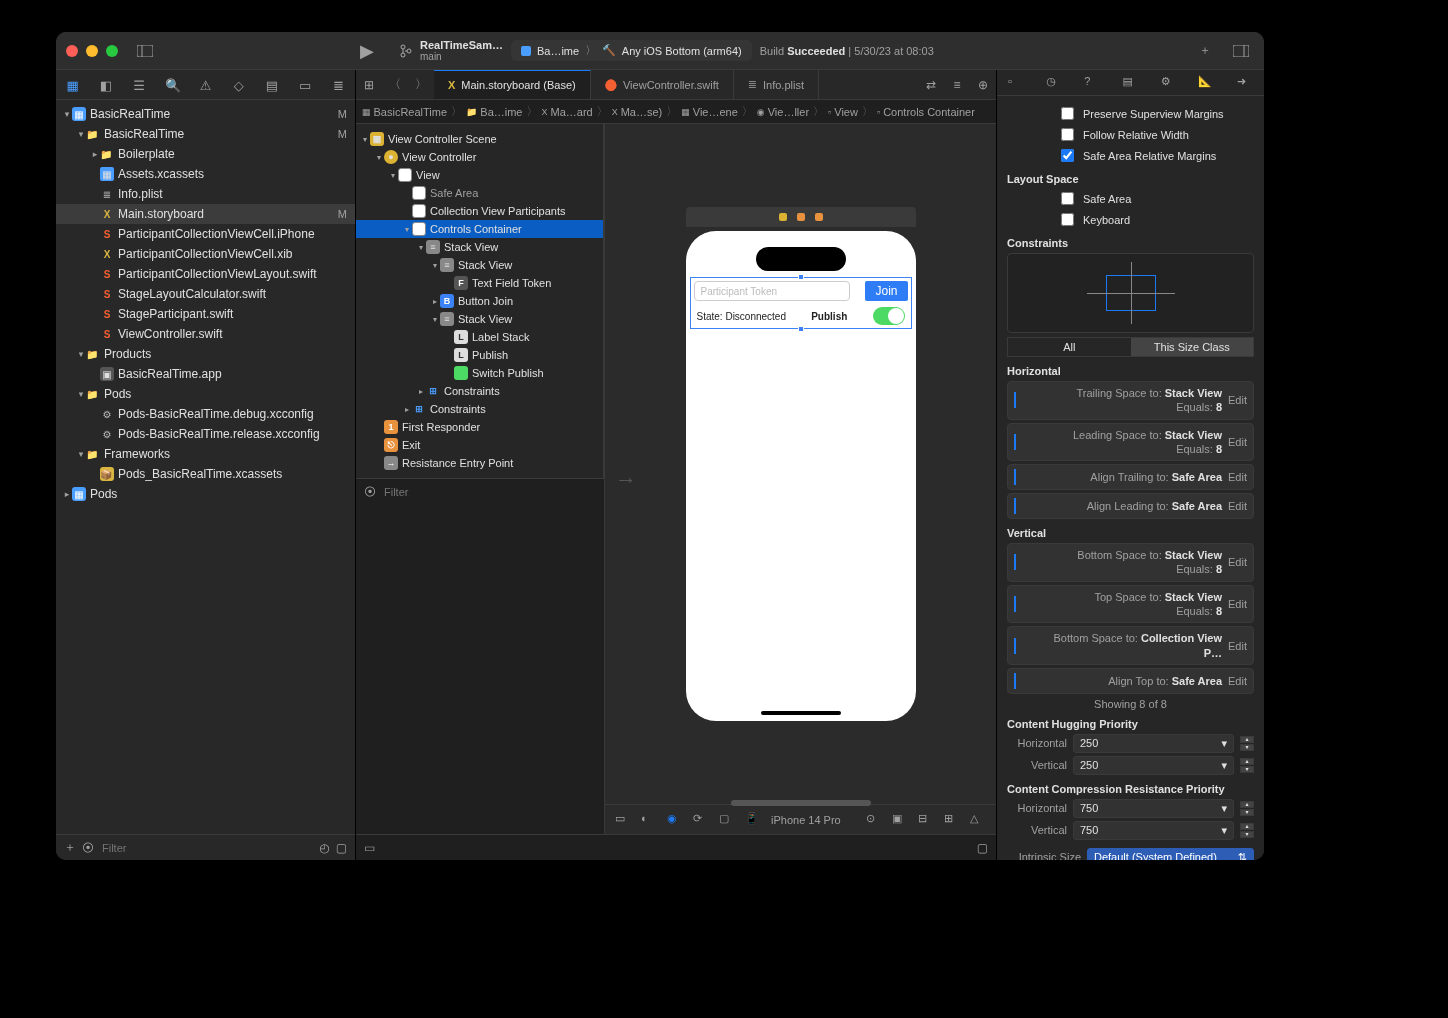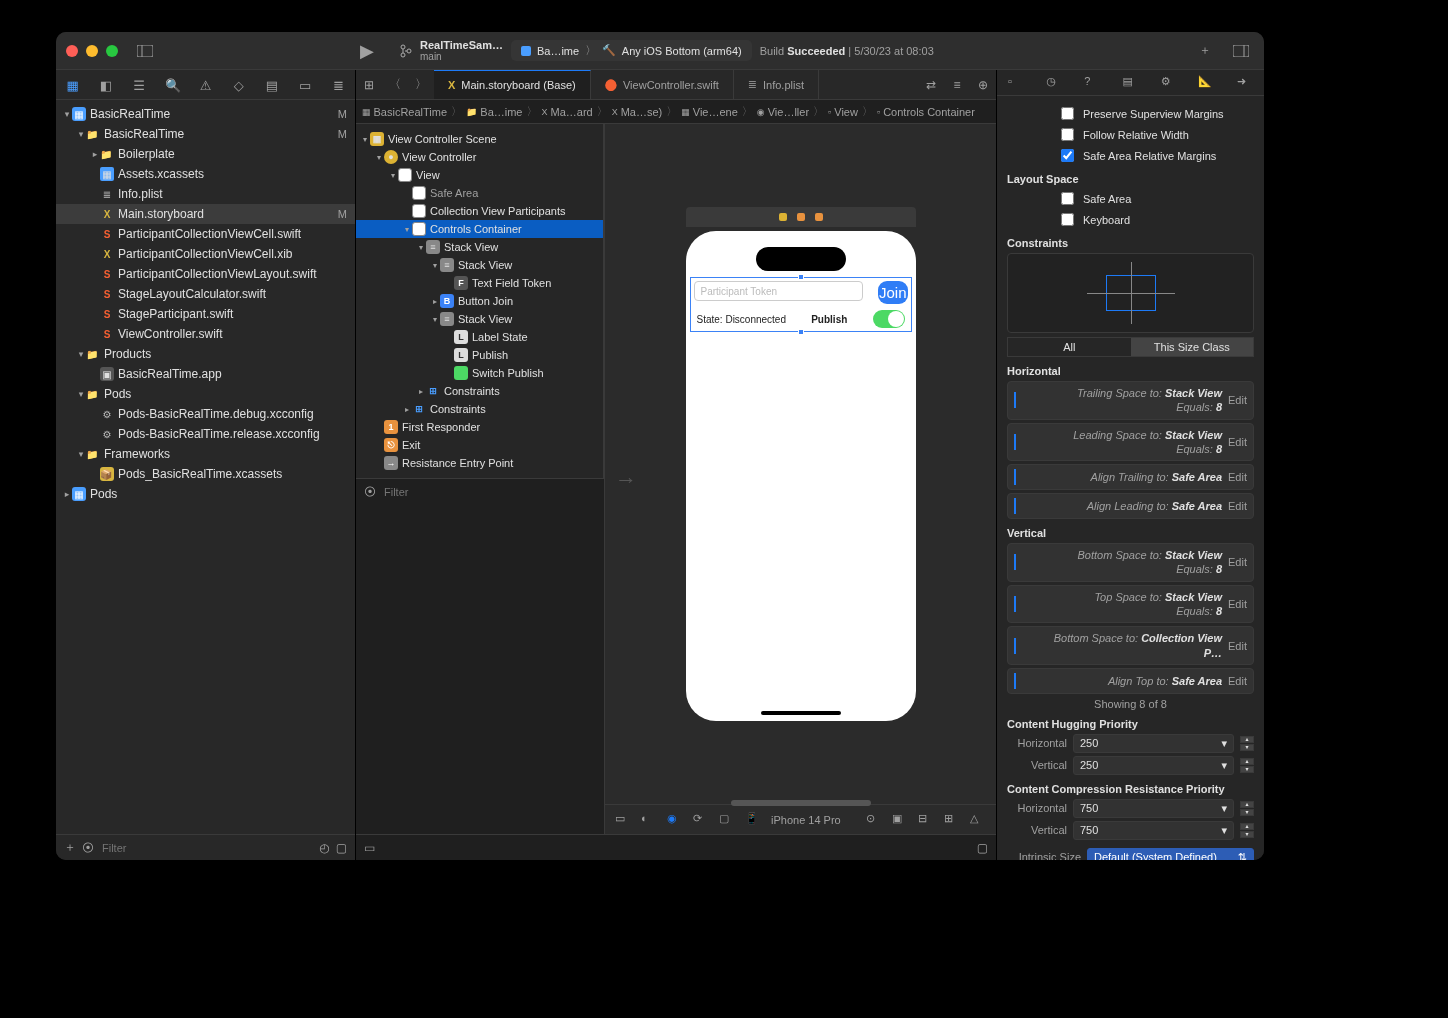--- a/index.html
+++ b/index.html
@@ -93,23 +93,23 @@
   .oi.entry{background:#888;color:#fff;}
   
   .canvas-area{flex:1;display:flex;flex-direction:column;background:#2b2b2b;position:relative;}
   .canvas{flex:1;display:flex;align-items:center;justify-content:center;position:relative;overflow:hidden;}
   .scene{display:flex;flex-direction:column;align-items:center;}
   .scenebar{width:230px;height:20px;background:#3a3a3a;border-radius:4px 4px 0 0;display:flex;align-items:center;justify-content:center;gap:10px;}
   .scenebar .dot{width:8px;height:8px;border-radius:2px;}
   .phone{width:230px;height:490px;background:#fff;border-radius:30px;margin-top:4px;position:relative;overflow:hidden;}
   .notch{position:absolute;top:16px;left:50%;transform:translateX(-50%);width:90px;height:24px;background:#000;border-radius:14px;}
   .controls-container{position:absolute;top:46px;left:4px;right:4px;border:1px solid #3b82f6;}
-  .row1{display:flex;align-items:flex-start;padding:3px;gap:15px;}
+  .row1{display:flex;align-items:flex-end;padding:3px;gap:15px;}
   .tfinput{flex:1;height:20px;border:1px solid #ccc;border-radius:4px;padding:0 6px;font-size:10px;color:#bbb;display:flex;align-items:center;}
-  .joinbtn{background:#2f7df6;color:#fff;padding:3px 1px;border-radius:9px;font-size:15px;}
+  .joinbtn{background:#2f7df6;color:#fff;padding:3px 10px;border-radius:2px;font-size:12px;}
   .row2{display:flex;align-items:center;justify-content:space-between;padding:3px 6px;font-size:10px;color:#222;}
   .switch{width:32px;height:18px;background:#4cd964;border-radius:10px;position:relative;}
   .switch::after{content:'';position:absolute;right:1px;top:1px;width:16px;height:16px;background:#fff;border-radius:50%;}
   .selhandle{position:absolute;width:6px;height:6px;background:#3b82f6;border:1px solid #fff;}
   .homebar{position:absolute;bottom:6px;left:50%;transform:translateX(-50%);width:80px;height:4px;background:#000;border-radius:3px;}
   .canv-scroll{position:absolute;bottom:28px;left:50%;transform:translateX(-50%);width:140px;height:6px;background:#555;border-radius:4px;}
   .canv-toolbar{height:30px;border-top:1px solid var(--border);display:flex;align-items:center;gap:10px;padding:0 10px;color:var(--muted);font-size:11px;}
   .canv-toolbar .ct-ic{width:16px;height:16px;cursor:pointer;}
   .canv-toolbar .spacer{flex:1;}
   
@@ -129,21 +129,21 @@
   .pin-canvas{height:80px;background:#222;border:1px solid var(--border);border-radius:4px;display:flex;align-items:center;justify-content:center;margin:4px 0;}
   .pin-box{width:50px;height:36px;border:1px solid var(--accent);position:relative;}
   .pin-box::before,.pin-box::after{content:'';position:absolute;background:#888;}
   .pin-box::before{top:50%;left:-20px;right:-20px;height:1px;}
   .pin-box::after{left:50%;top:-14px;bottom:-14px;width:1px;}
   .seg{display:flex;border:1px solid var(--border);border-radius:0;overflow:hidden;margin:4px 0;}
   .seg>div{flex:1;text-align:center;padding:3px;cursor:pointer;}
   .seg>.on{background:#444;}
   .constraint{display:flex;align-items:center;background:#323232;border:1px solid var(--border);border-radius:4px;padding:4px 6px;margin:3px 0;gap:6px;}
   .constraint .cic{width:16px;height:16px;border-left:2px solid var(--accent);}
-  .constraint .ctxt{flex:1;line-height:1.3;font-style:italic;}
+  .constraint .ctxt{flex:1;line-height:1.3;}
   .constraint .ctxt .l1{text-align:right;color:var(--muted);}
   .constraint .ctxt .l1 b{color:var(--text);}
   .constraint .edit{color:var(--muted);cursor:pointer;}
   .formrow{display:flex;align-items:center;gap:6px;margin:3px 0;}
   .formrow label{width:60px;text-align:right;color:var(--muted);}
   .formrow .ctl{flex:1;background:#323232;border:1px solid var(--border);border-radius:3px;padding:2px 6px;display:flex;align-items:center;justify-content:space-between;}
   .formrow .step{width:14px;display:flex;flex-direction:column;gap:1px;}
   .formrow .step span{height:7px;background:#444;border:1px solid var(--border);font-size:6px;text-align:center;line-height:5px;}
   .muted{color:var(--muted);}
   svg{display:block;}
@@ -244,21 +244,21 @@
           </div>
           <div class="row sel" style="padding-left: 34px;">
             <span class="disc"></span>
             <span class="ic xib">X</span>
             <span class="lbl">Main.storyboard</span>
             <span class="badge">M</span>
           </div>
           <div class="row" style="padding-left: 34px;">
             <span class="disc"></span>
             <span class="ic swift">S</span>
-            <span class="lbl">ParticipantCollectionViewCell.swift</span>
+            <span class="lbl">ParticipantCollectionViewCell.iPhone</span>
           </div>
           <div class="row" style="padding-left: 34px;">
             <span class="disc"></span>
             <span class="ic xib">X</span>
             <span class="lbl">ParticipantCollectionViewCell.xib</span>
           </div>
           <div class="row" style="padding-left: 34px;">
             <span class="disc"></span>
             <span class="ic swift">S</span>
             <span class="lbl">ParticipantCollectionViewLayout.swift</span>
@@ -448,21 +448,21 @@
                 <span>Button Join</span>
               </div>
               <div class="orow" style="padding-left: 74px;">
                 <span class="disc">▾</span>
                 <span class="oi sv">≡</span>
                 <span>Stack View</span>
               </div>
               <div class="orow" style="padding-left: 88px;">
                 <span class="disc"></span>
                 <span class="oi lbl">L</span>
-                <span>Label State</span>
+                <span>Label Stack</span>
               </div>
               <div class="orow" style="padding-left: 88px;">
                 <span class="disc"></span>
                 <span class="oi lbl">L</span>
                 <span>Publish</span>
               </div>
               <div class="orow" style="padding-left: 88px;">
                 <span class="disc"></span>
                 <span class="oi sw"></span>
                 <span>Switch Publish</span>

